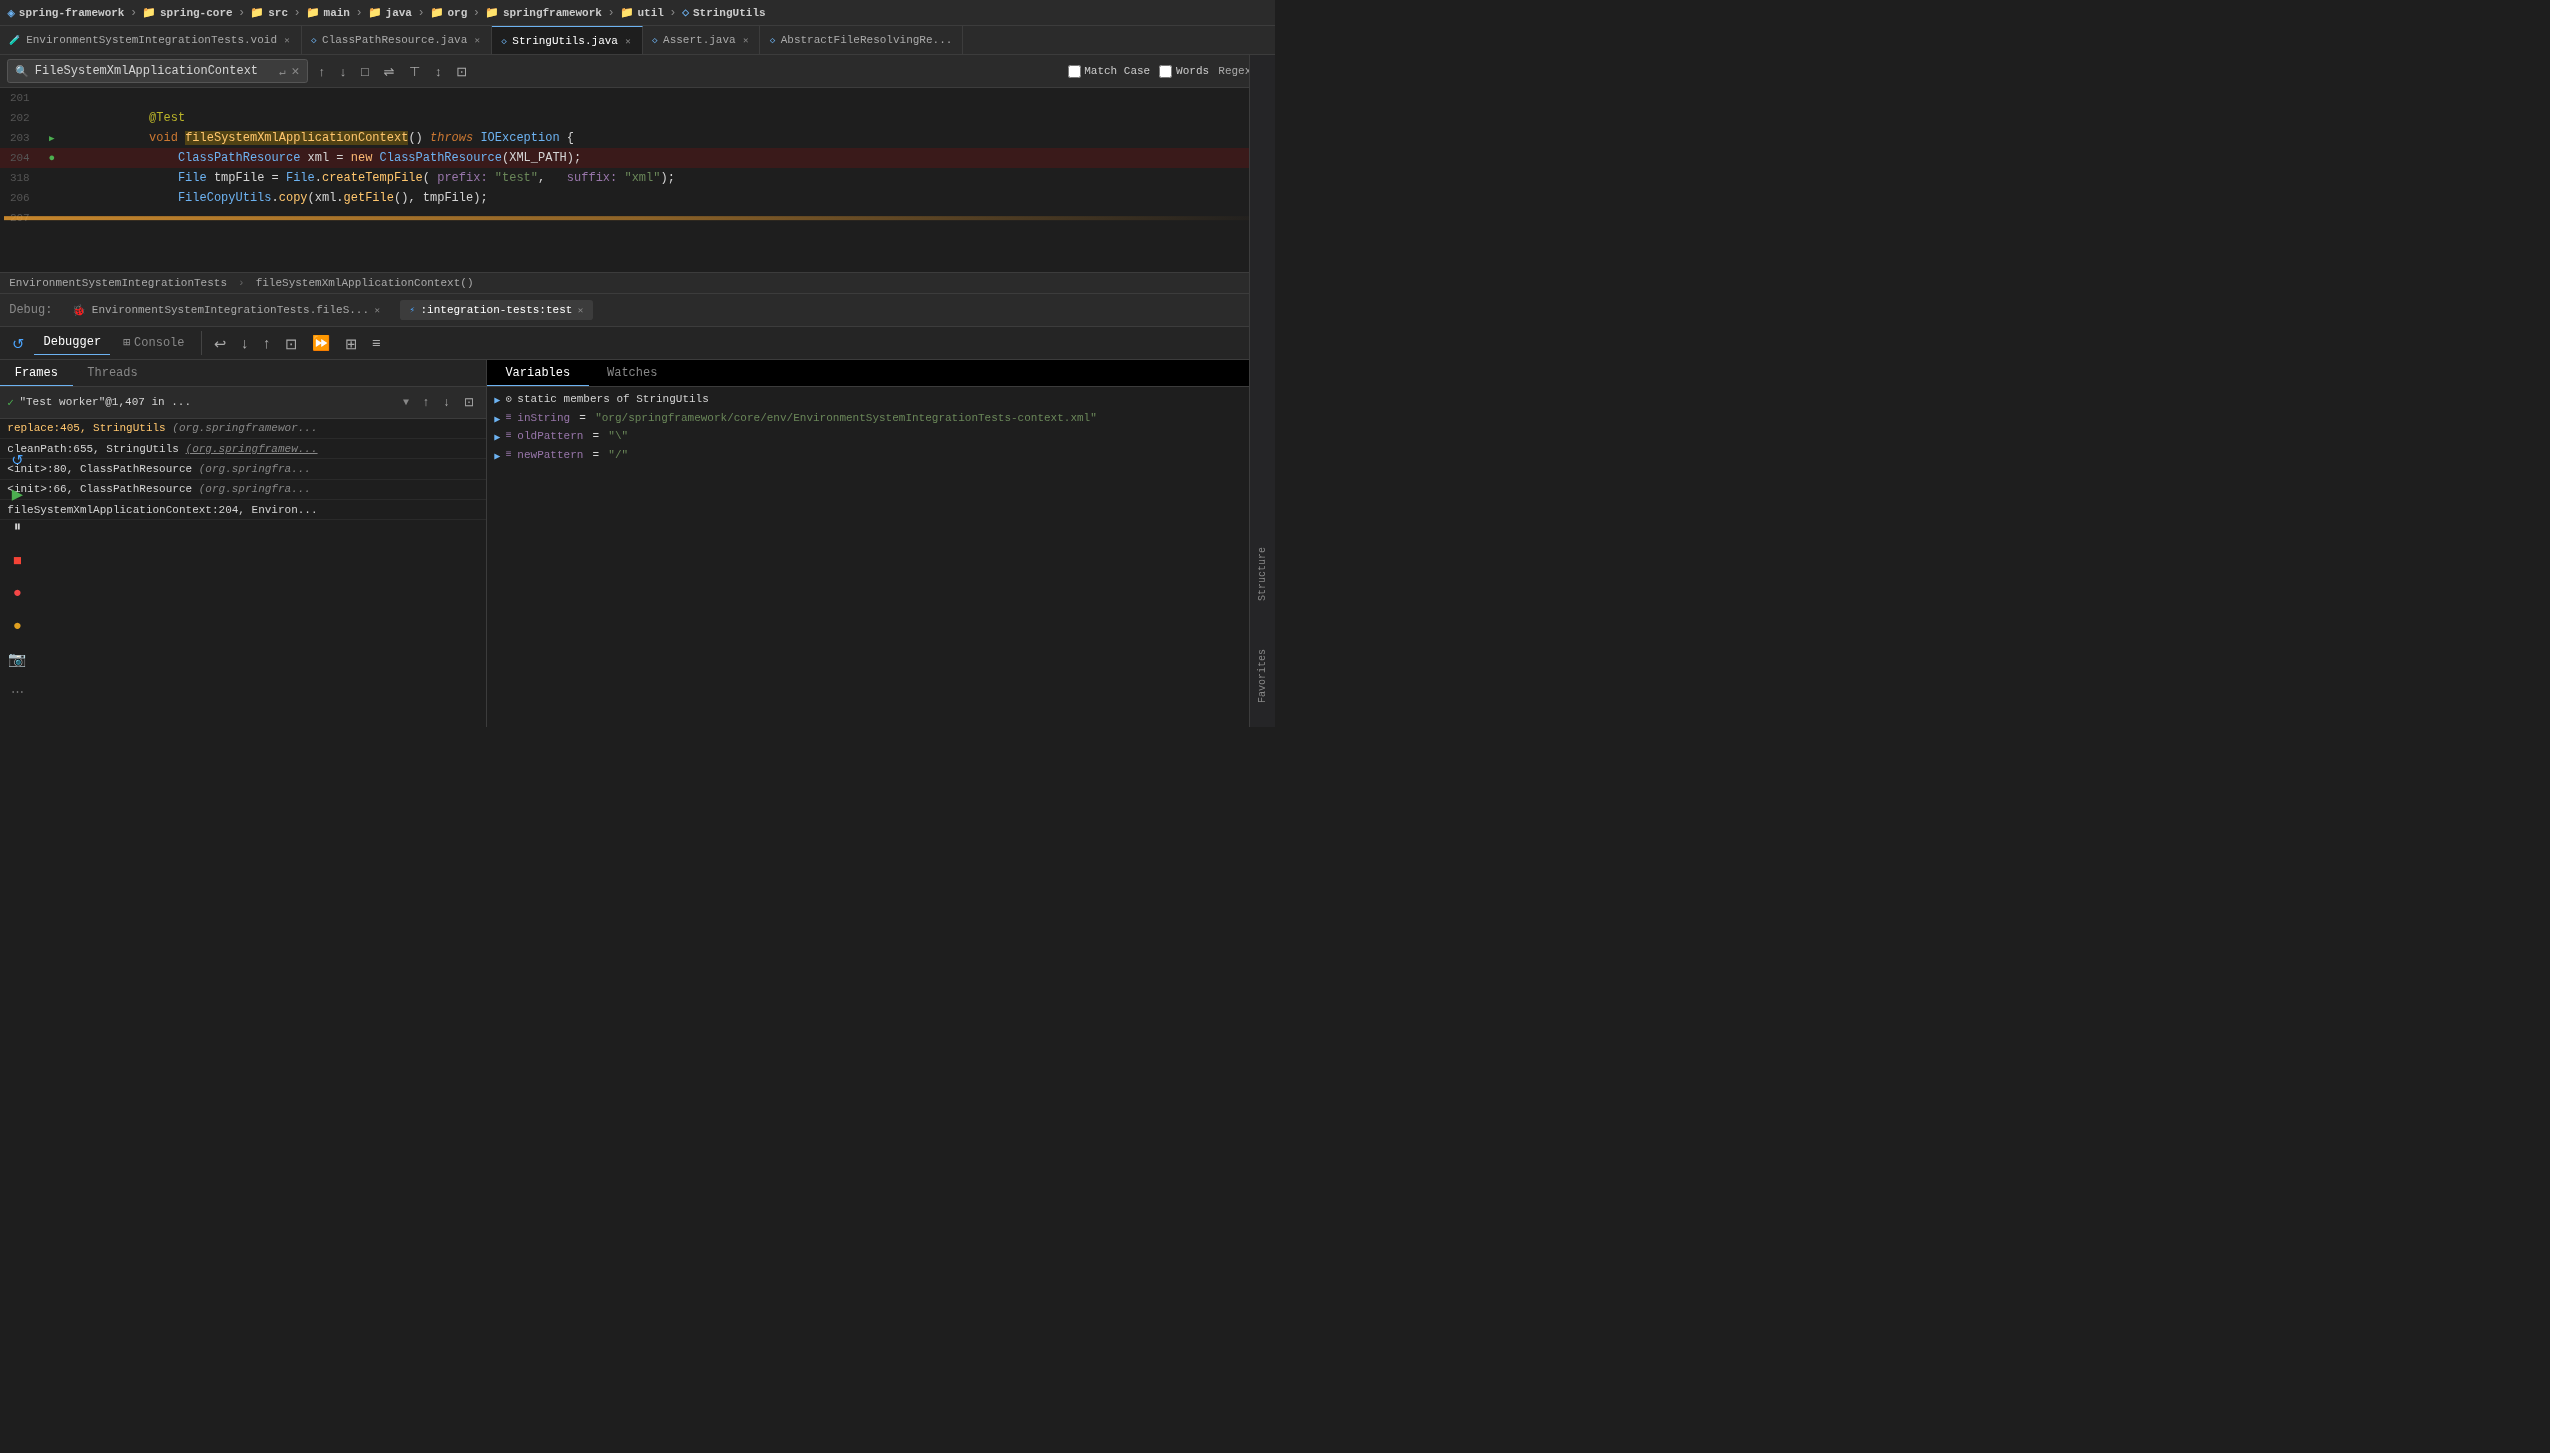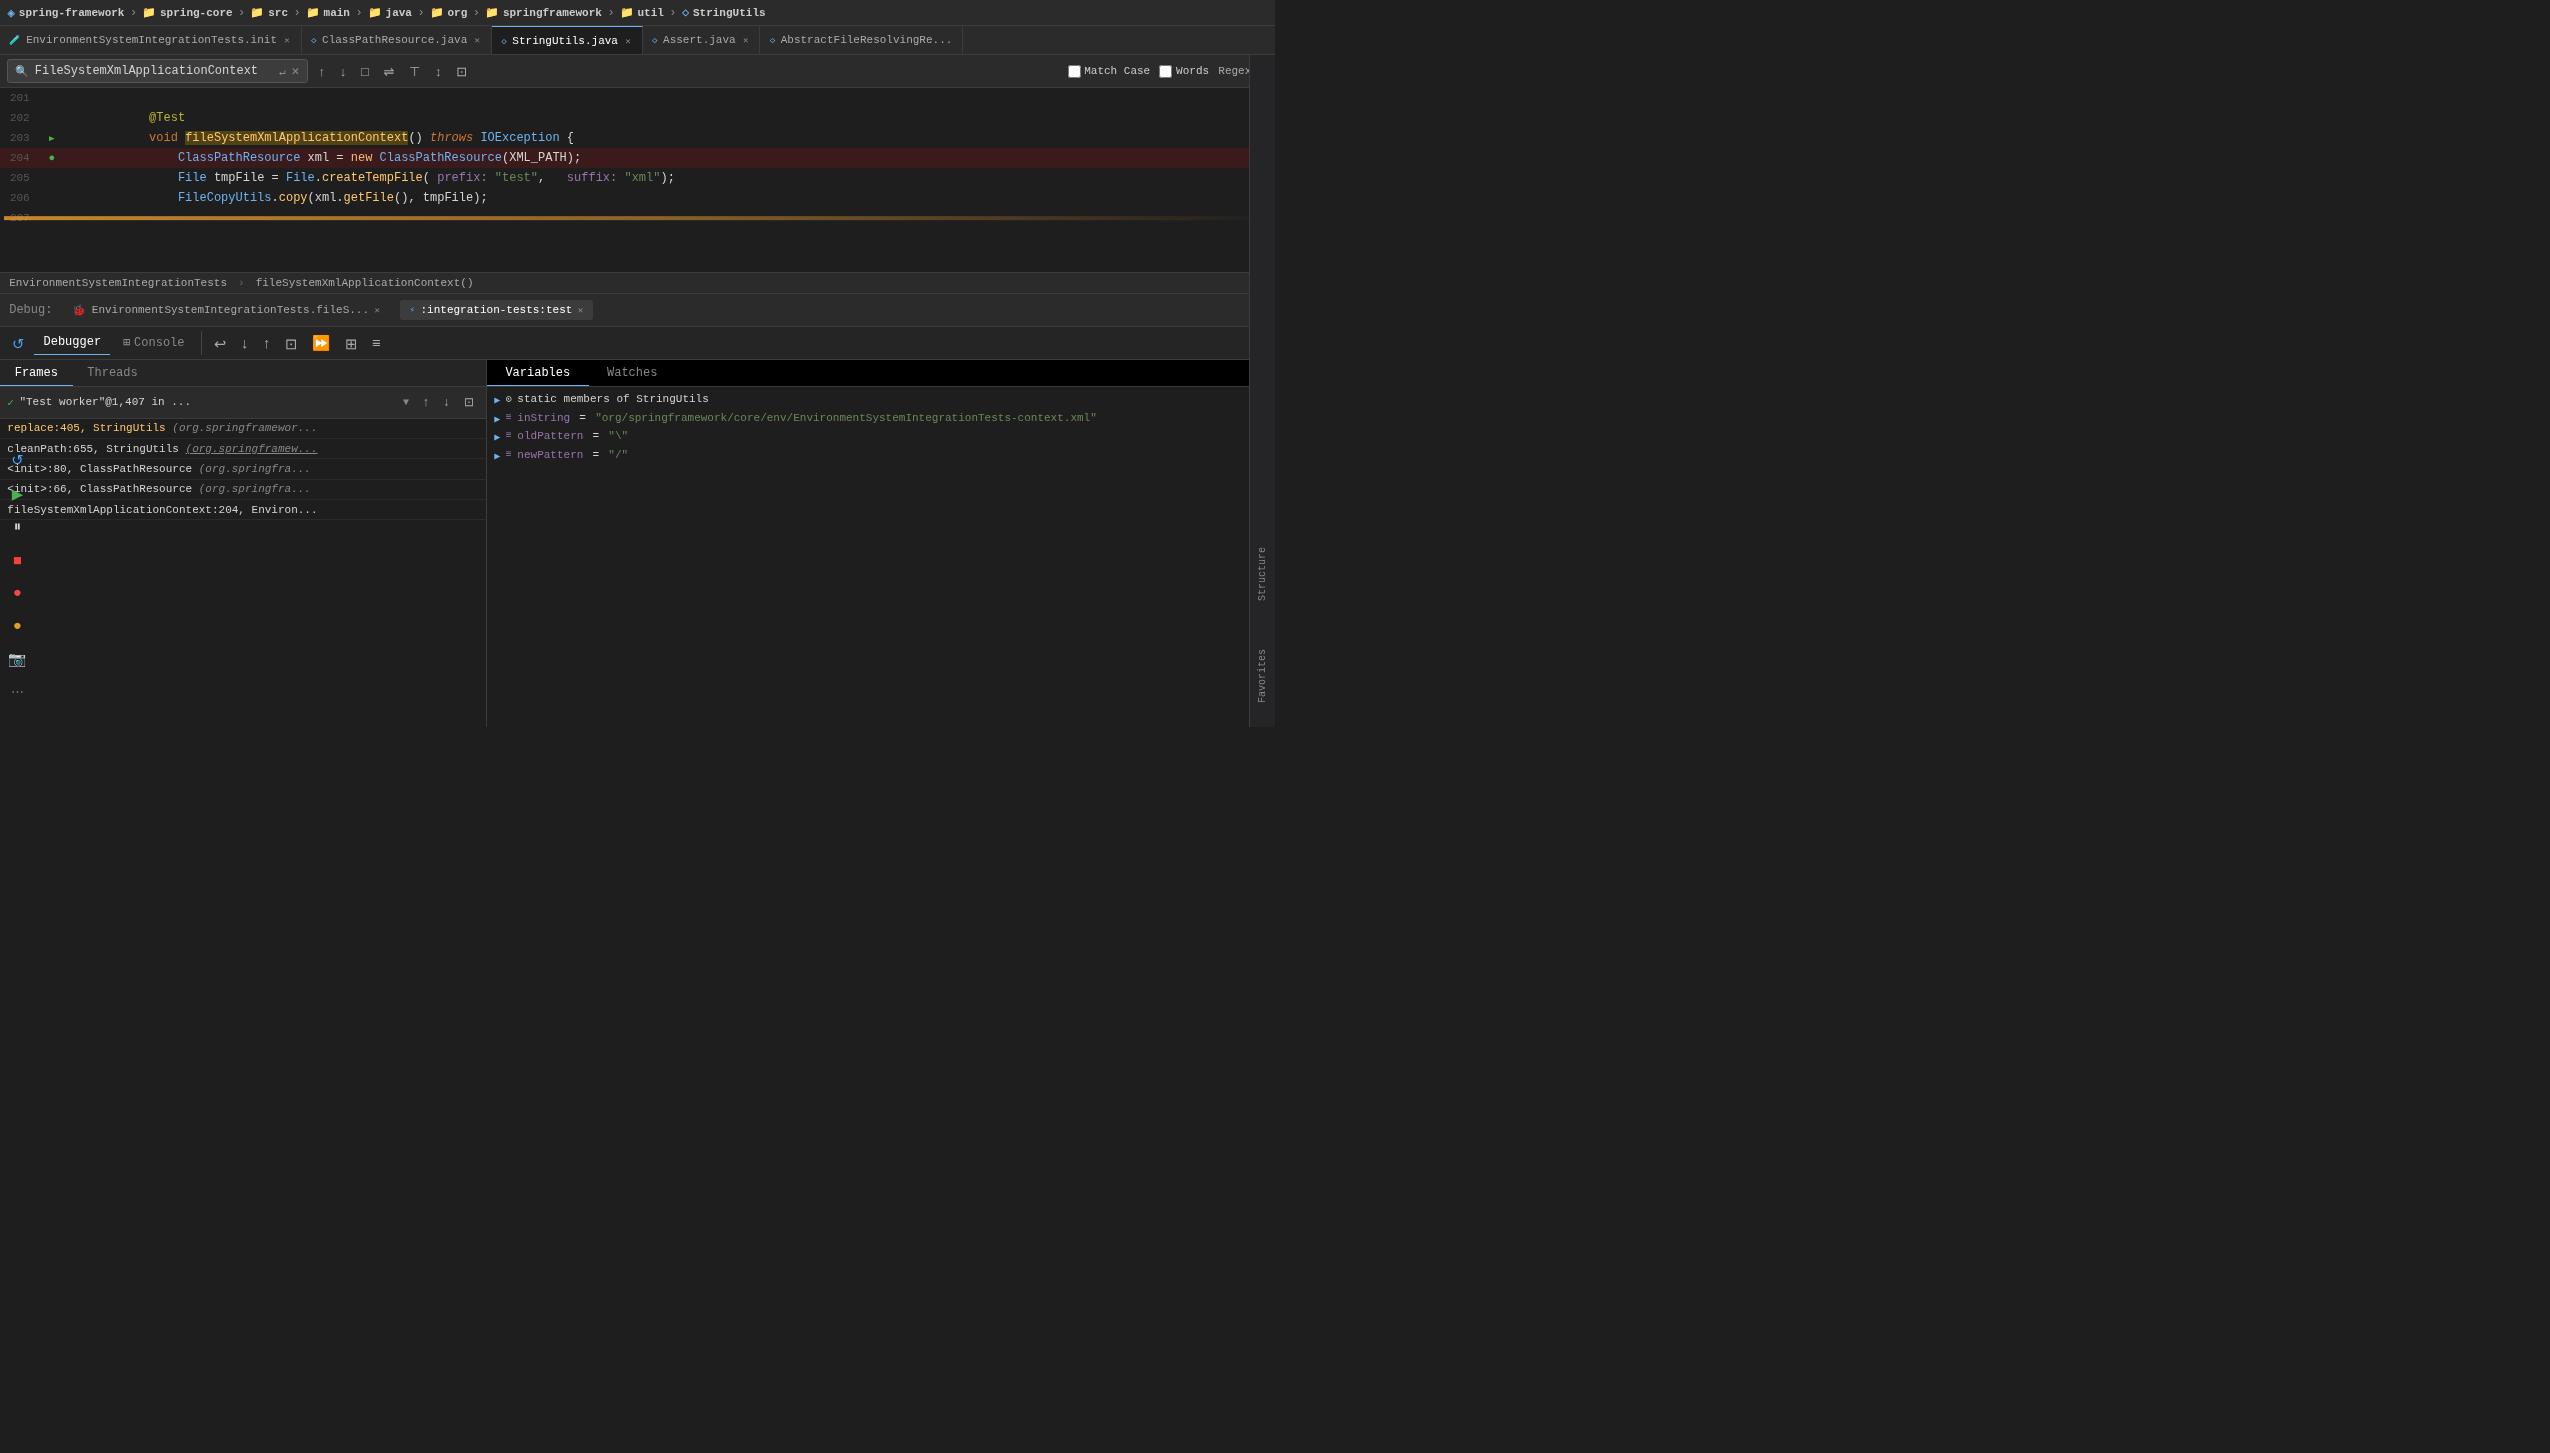--- a/index.html
+++ b/index.html
@@ -422,21 +422,21 @@
     <span class="breadcrumb-separator">›</span>
     <span style="color:#6db3f2;">◇</span>
     <span class="breadcrumb-item">
       <strong>StringUtils</strong>
     </span>
   </div>
 
   <div class="tabs-bar">
     <div class="tab">
       <span style="color:#4da6ff;font-size:9.2px;">🧪</span>
-      <span>EnvironmentSystemIntegrationTests.init</span>
+      <span>EnvironmentSystemIntegrationTests.void</span>
       <span class="tab-close">✕</span>
     </div>
     <div class="tab">
       <span style="color:#6db3f2;font-size:9.2px;">◇</span>
       <span>ClassPathResource.java</span>
       <span class="tab-close">✕</span>
     </div>
     <div class="tab active">
       <span style="color:#6db3f2;font-size:9.2px;">◇</span>
       <span>StringUtils.java</span>
@@ -515,21 +515,21 @@
       <div class="line-num">204</div>
       <div class="line-gutter">
         <span class="breakpoint-icon">●</span>
       </div>
       <div class="code-content">
         <span style="color:#d4d4d4;">        </span><span class="type">ClassPathResource</span><span style="color:#d4d4d4;"> xml = </span><span class="kw-new">new </span><span class="type">ClassPathResource</span><span style="color:#d4d4d4;">(XML_PATH);</span>
       </div>
     </div>
 
     <div class="code-line">
-      <div class="line-num">205</div>
+      <div class="line-num">318</div>
       <div class="line-gutter"></div>
       <div class="code-content">
         <span style="color:#d4d4d4;">        </span><span class="type">File</span><span style="color:#d4d4d4;"> tmpFile = </span><span class="type">File</span><span style="color:#d4d4d4;">.</span><span class="method">createTempFile</span><span style="color:#d4d4d4;">( </span><span class="param">prefix:</span><span style="color:#d4d4d4;"> </span><span class="string">"test"</span><span style="color:#d4d4d4;">,   </span><span class="param">suffix:</span><span style="color:#d4d4d4;"> </span><span class="string">"xml"</span><span style="color:#d4d4d4;">);</span>
       </div>
     </div>
 
     <div class="code-line">
       <div class="line-num">206</div>
       <div class="line-gutter"></div>
       <div class="code-content">

